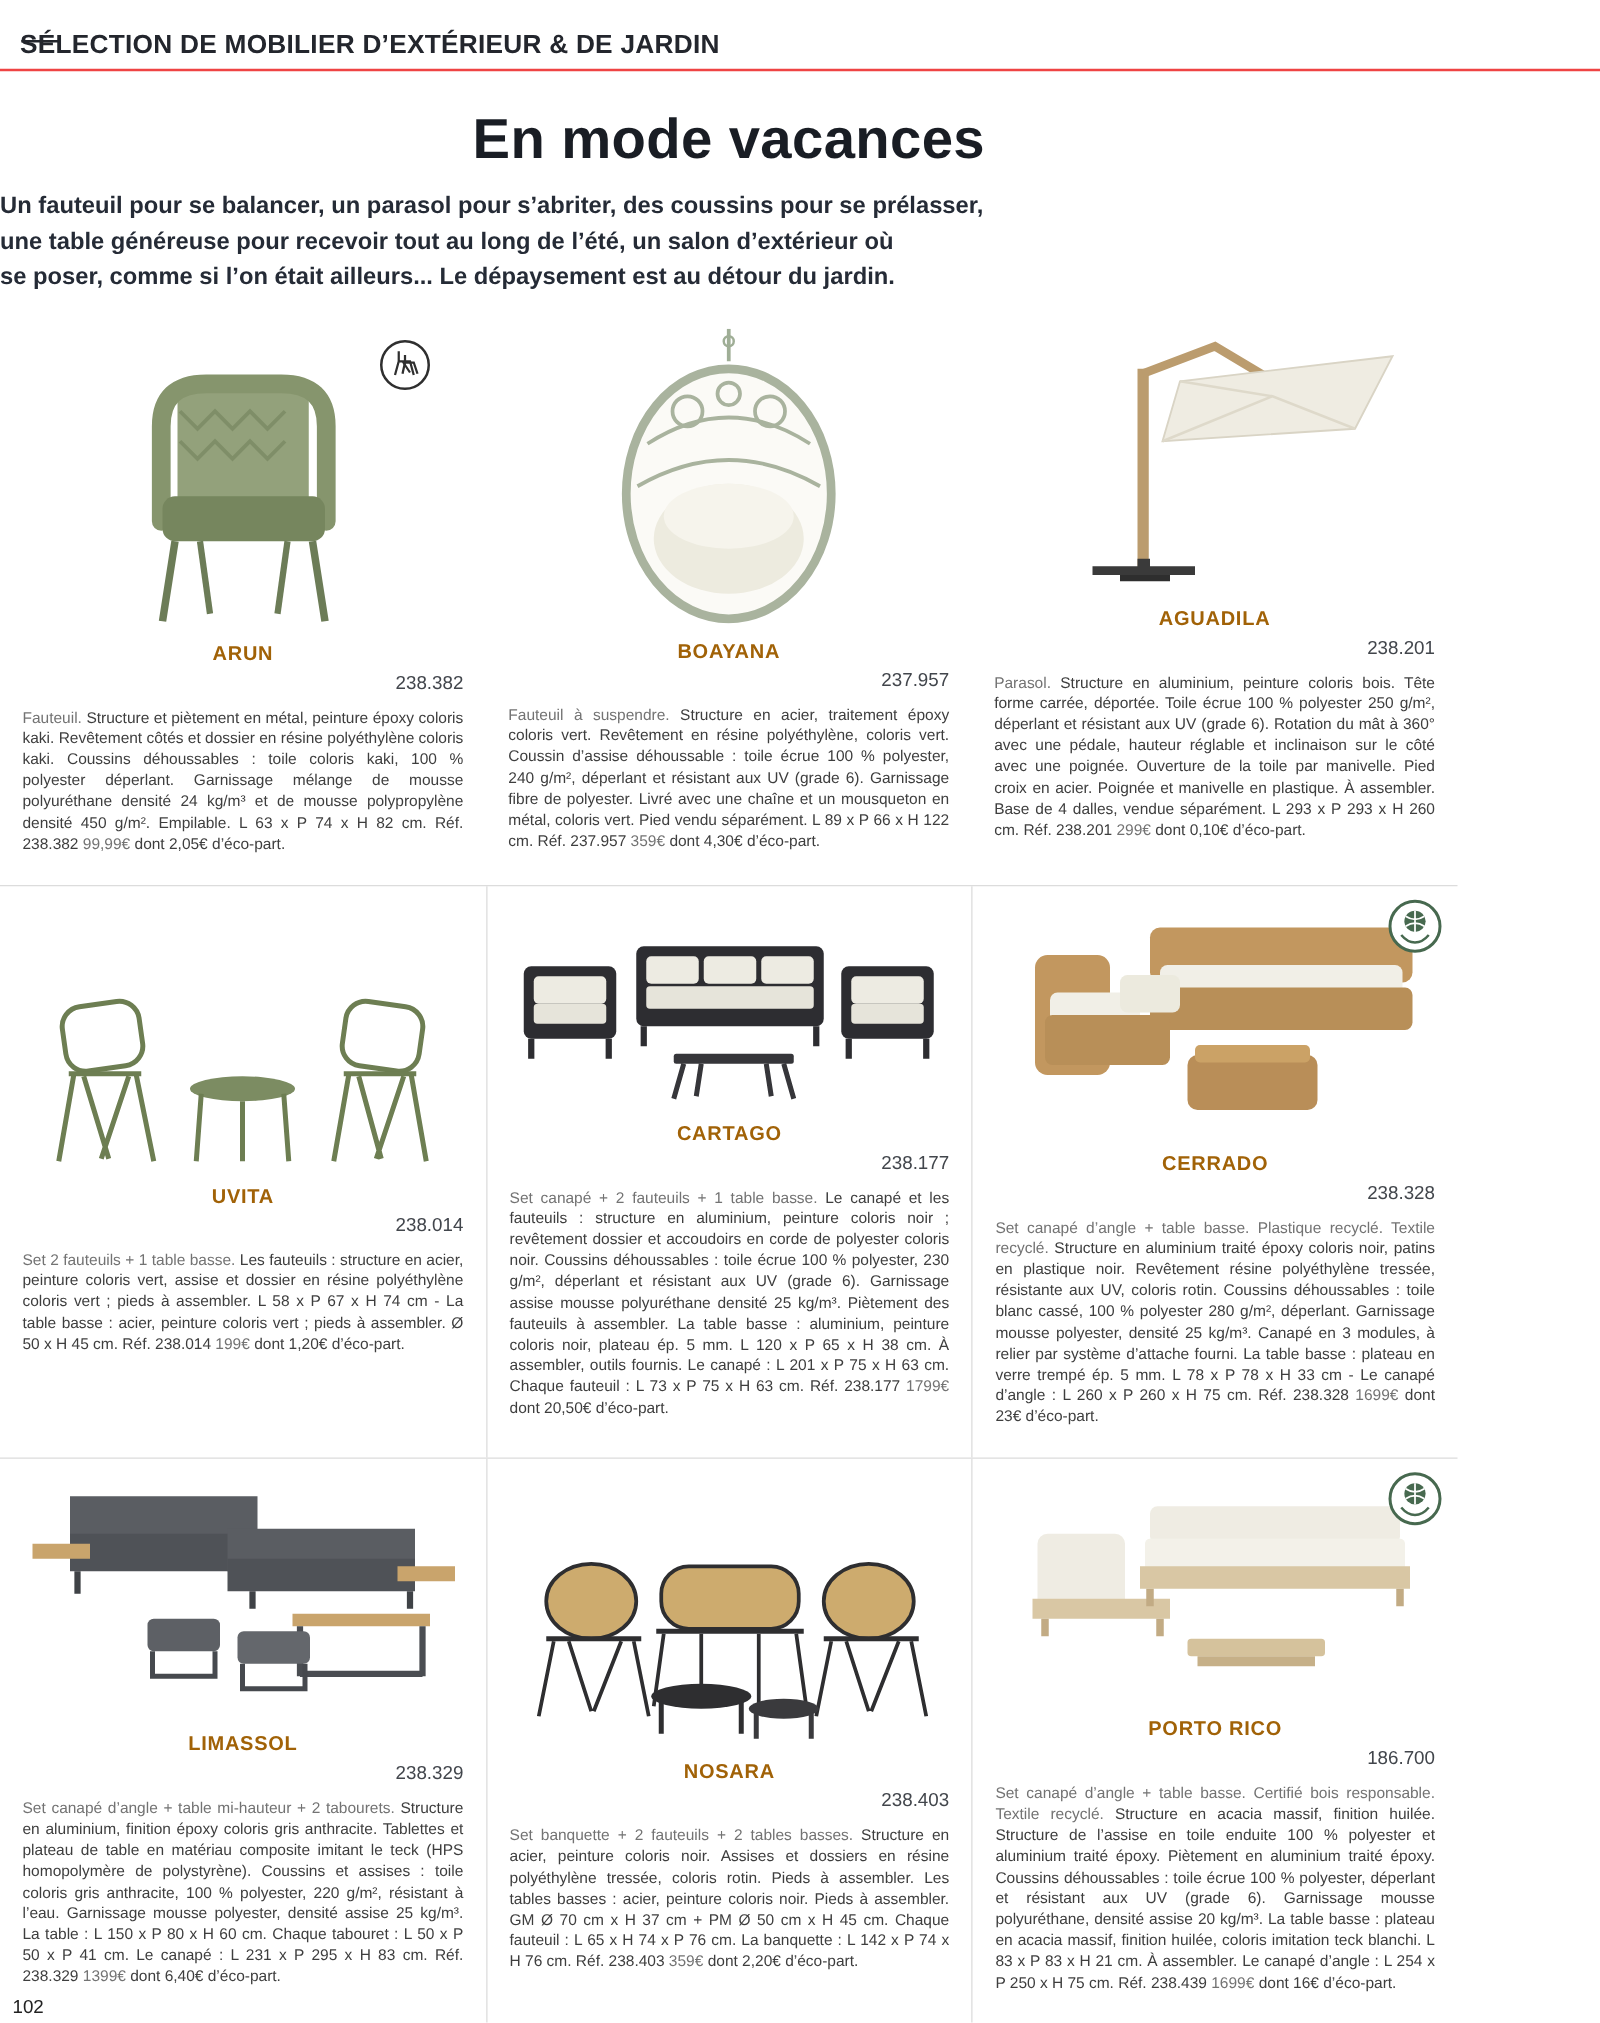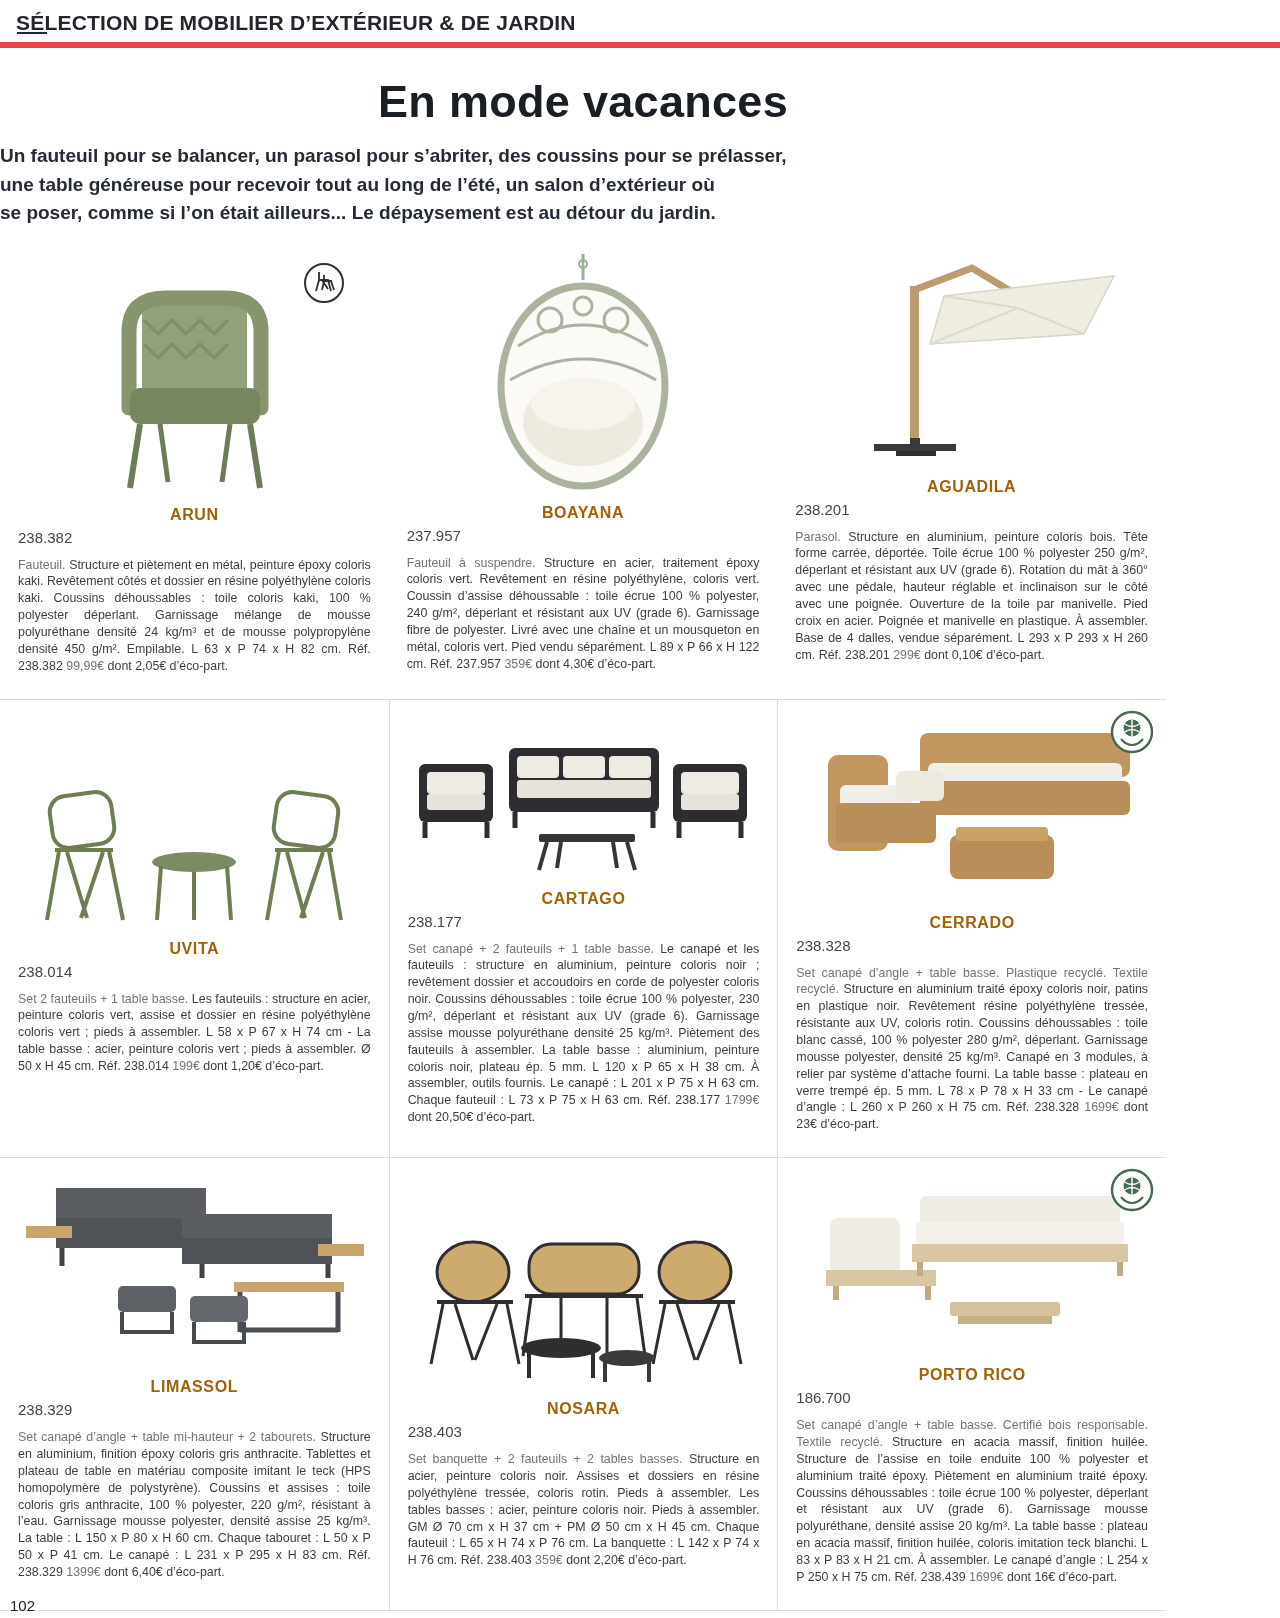--- a/index.html
+++ b/index.html
@@ -1,41 +1,41 @@
 <!DOCTYPE html>
 <html><head>
 <meta charset="utf-8">
 <style>
   *{box-sizing:border-box;margin:0;padding:0}
   html,body{background:#fff}
   body{width:1280px;height:1618px;font-family:"Liberation Sans","DejaVu Sans",sans-serif;color:#222;position:relative;overflow:hidden}
   .page{width:1280px;height:1618px;position:relative;overflow:hidden}
 
-  .header{position:relative;padding:11px 16px 7px;border-bottom:6px solid #ef4444}
+  .header{position:relative;padding:24px 16px 7px;border-bottom:2px solid #ef4444}
   .header h1{font-size:21px;font-weight:700;color:#23262d;letter-spacing:.2px}
   .header .accent{position:absolute;left:17px;top:32px;width:30px;height:2px;background:#23262d}
 
   .content{margin-right:114px}
 
   .title{margin-top:28px;text-align:center;font-size:45px;font-weight:800;color:#191d24;letter-spacing:.3px}
   .intro{margin-top:14px;text-align:left;font-size:19px;font-weight:600;line-height:1.5;color:#252b36}
 
   .grid{margin-top:16px;border-bottom:1px solid #dcdcdc}
   .row{display:grid;grid-template-columns:repeat(3,1fr)}
   .row.lined{border-top:1px solid #dcdcdc}
   .row.lined .cell + .cell{border-left:1px solid #dcdcdc}
   .cell{padding:8px 18px 24px;position:relative}
 
   .imgbox{display:flex;align-items:flex-end;justify-content:center}
   .h240{height:240px}.h238{height:238px}.h212{height:212px}
   .h218{height:218px}.h168{height:168px}.h192{height:192px}
   .h198{height:198px}.h220{height:220px}.h186{height:186px}
 
   .name{margin-top:14px;text-align:center;font-size:16px;letter-spacing:.6px;color:#a16207}
-  .ref{margin-top:5px;margin-bottom:11px;text-align:left;font-size:15px;color:#42464c}
+  .ref{margin-top:5px;margin-bottom:11px;text-align:right;font-size:15px;color:#42464c}
   .desc{font-size:12.4px;line-height:1.36;text-align:justify;color:#3e3e3e}
   .desc strong{color:#737373;font-weight:400}
 
   .badge{position:absolute;width:42px;height:42px}
   .badge.stack{top:18px;right:44px}
   .badge.eco{top:10px;right:14px}
   .page-number{position:absolute;left:10px;bottom:4px;font-size:15px;color:#222}
 </style>
 </head>
 <body>

